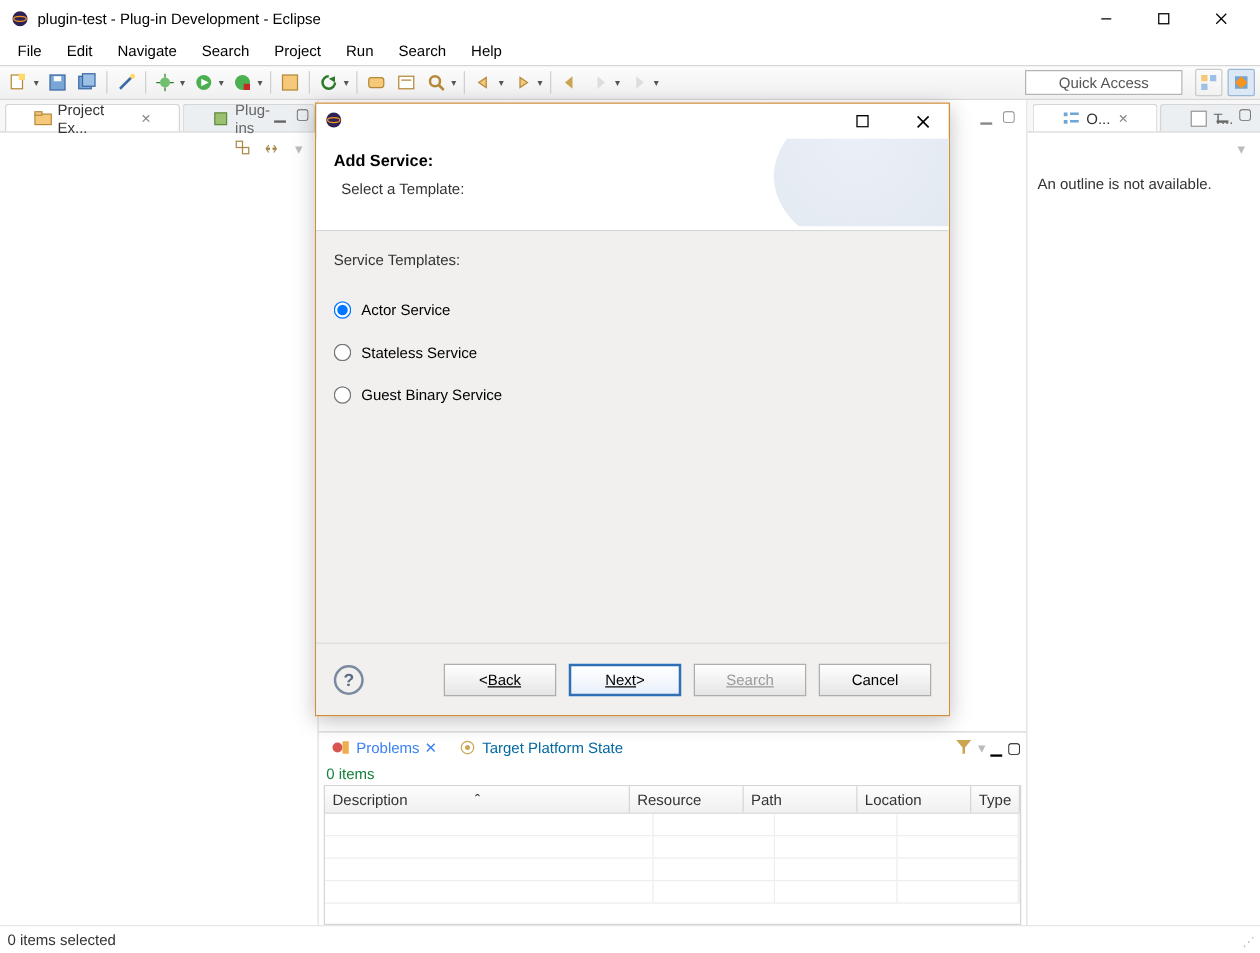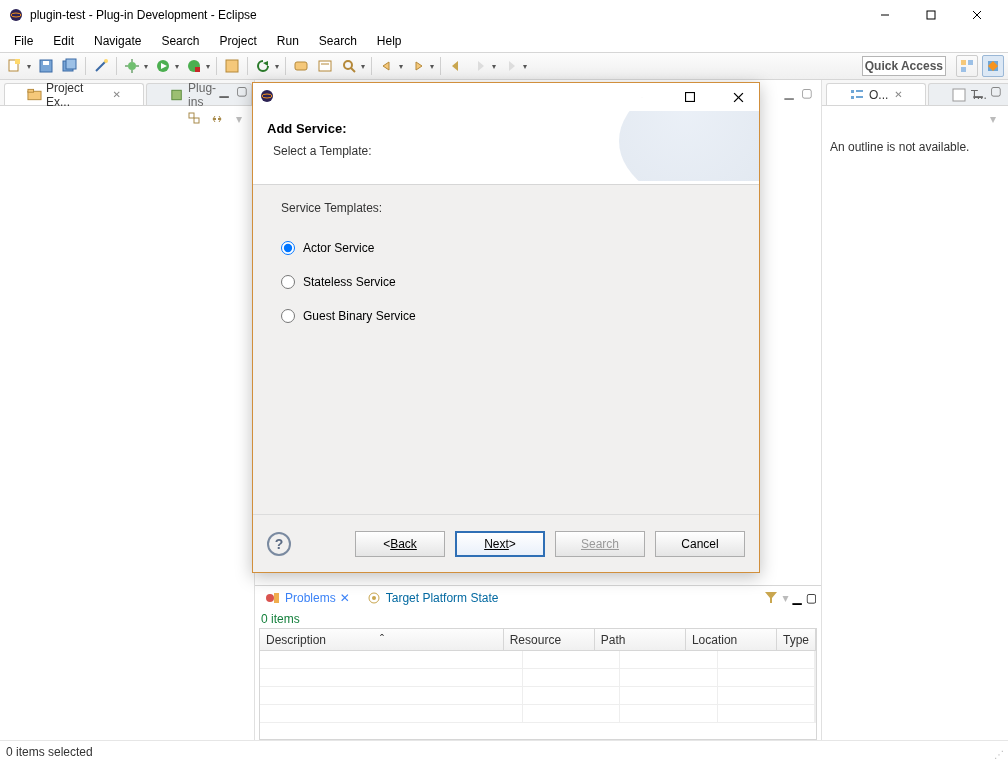--- a/index.html
+++ b/index.html
@@ -14,21 +14,21 @@
 
 
 .menubar { height: 22px; display: flex; align-items: center; padding: 0 6px; gap: 4px; }
 .menubar .menu-item { padding: 2px 8px; color: #000; cursor: default; }
 
 
 .toolbar { height: 28px; border-top: 1px solid #d6d6d6; border-bottom: 1px solid #d6d6d6; background: linear-gradient(#fcfcfc,#f0f0f0); display: flex; align-items: center; padding: 0 4px; gap: 2px; position: relative; }
 .tb-btn { width: 22px; height: 22px; display: flex; align-items: center; justify-content: center; border-radius: 2px; }
 .tb-sep { width: 1px; height: 18px; background: #d0d0d0; margin: 0 2px; }
 .tb-dd { width: 8px; display:flex; align-items:center; justify-content:center; color:#555; font-size:8px; margin-left:-3px;}
-.quick-access { margin-left: auto; margin-right: 6px; border: 1px solid #b5b5b5; background:#fff; padding: 2px 2px; color:#555; font-style: normal; font-weight: bold; }
+.quick-access { margin-left: auto; margin-right: 6px; border: 1px solid #b5b5b5; background:#fff; padding: 2px 26px; color:#555; font-style: normal; }
 .persp-btn { width: 22px; height: 22px; display:flex; align-items:center; justify-content:center; border:1px solid #ccc; border-radius:2px; margin-left:2px;}
 .persp-btn.active { background:#dce8f5; border-color:#9ab7d6; }
 
 
 .main { display:flex; height: calc(762px - 30px - 22px - 28px - 22px); }
 .left-pane { width: 254px; border-right: 0; position: relative; }
 .view-tabs { height: 26px; display:flex; align-items:flex-end; border-bottom:1px solid #d6d6d6; background:#f7f7f7; padding-left:4px; padding-top:3px; }
 .tab { height:22px; display:flex; align-items:center; padding:0 22px; gap:4px; background:#fff; border:1px solid #d6d6d6; border-bottom:none; border-radius:3px 3px 0 0; margin-right:2px; color:#333;}
 .tab.inactive { background:#eceff2; color:#666;}
 .tab .close-x { font-size:10px; color:#888; margin-left:2px;}
@@ -63,21 +63,21 @@
 
 .dialog { position:absolute; left:252px; top:82px; width:508px; height:491px; border:1px solid #d18f3c; background:#fff; box-shadow:0 4px 16px rgba(0,0,0,0.25); display:flex; flex-direction:column;}
 .dlg-titlebar { height:28px; display:flex; align-items:center; padding:0 6px;}
 .dlg-titlebar .win-controls { margin-left:auto; display:flex; gap:18px;}
 .dlg-titlebar .win-btn { width:30px; height:28px; display:flex; align-items:center; justify-content:center;}
 .dlg-header { padding:10px 14px 14px 14px; border-bottom:1px solid #d6d6d6; background:#fff; position:relative; height:74px;}
 .dlg-header .h1 { font-weight:bold; font-size:13px; color:#000; margin-bottom:8px;}
 .dlg-header .h2 { color:#333; margin-left:6px;}
 .dlg-header .banner-arc { position:absolute; right:0; top:0; width:160px; height:70px; pointer-events:none; overflow:hidden;}
 .dlg-header .banner-arc::before { content:""; position:absolute; right:-80px; top:-40px; width:220px; height:140px; border-radius:50%; background:radial-gradient(circle at 30% 30%, #e8eef6, #dfe6ef 60%, #fff 62%); opacity:0.9;}
-.dlg-body { flex:1; background:#f1f0ef; padding:16px 28px;}
+.dlg-body { flex:1; background:#f1f0ef; padding:16px 14px;}
 .dlg-body .section-label { color:#333; margin-bottom:16px;}
 .radio-group { background:#f1f0ef;}
 .radio-item { display:flex; align-items:center; gap:8px; padding:10px 0;}
 .radio-item input { width:14px; height:14px;}
 .dlg-buttons { height:58px; border-top:1px solid #dcdcdc; background:#f1f0ef; display:flex; align-items:center; padding:0 14px; gap:10px;}
 .dlg-buttons .help { width:24px; height:24px; border:2px solid #7a8aa0; border-radius:50%; display:flex; align-items:center; justify-content:center; color:#5b6b84; font-weight:bold; font-size:14px;}
 .dlg-buttons .spacer { flex:1;}
 .dlg-btn { width:90px; height:26px; border:1px solid #adadad; background:linear-gradient(#ffffff,#e5e5e5); display:flex; align-items:center; justify-content:center; color:#000;}
 .dlg-btn.primary { border:2px solid #2f6fb5; background:linear-gradient(#ffffff,#e9f0fa);}
 .dlg-btn.disabled { color:#9a9a9a;}

